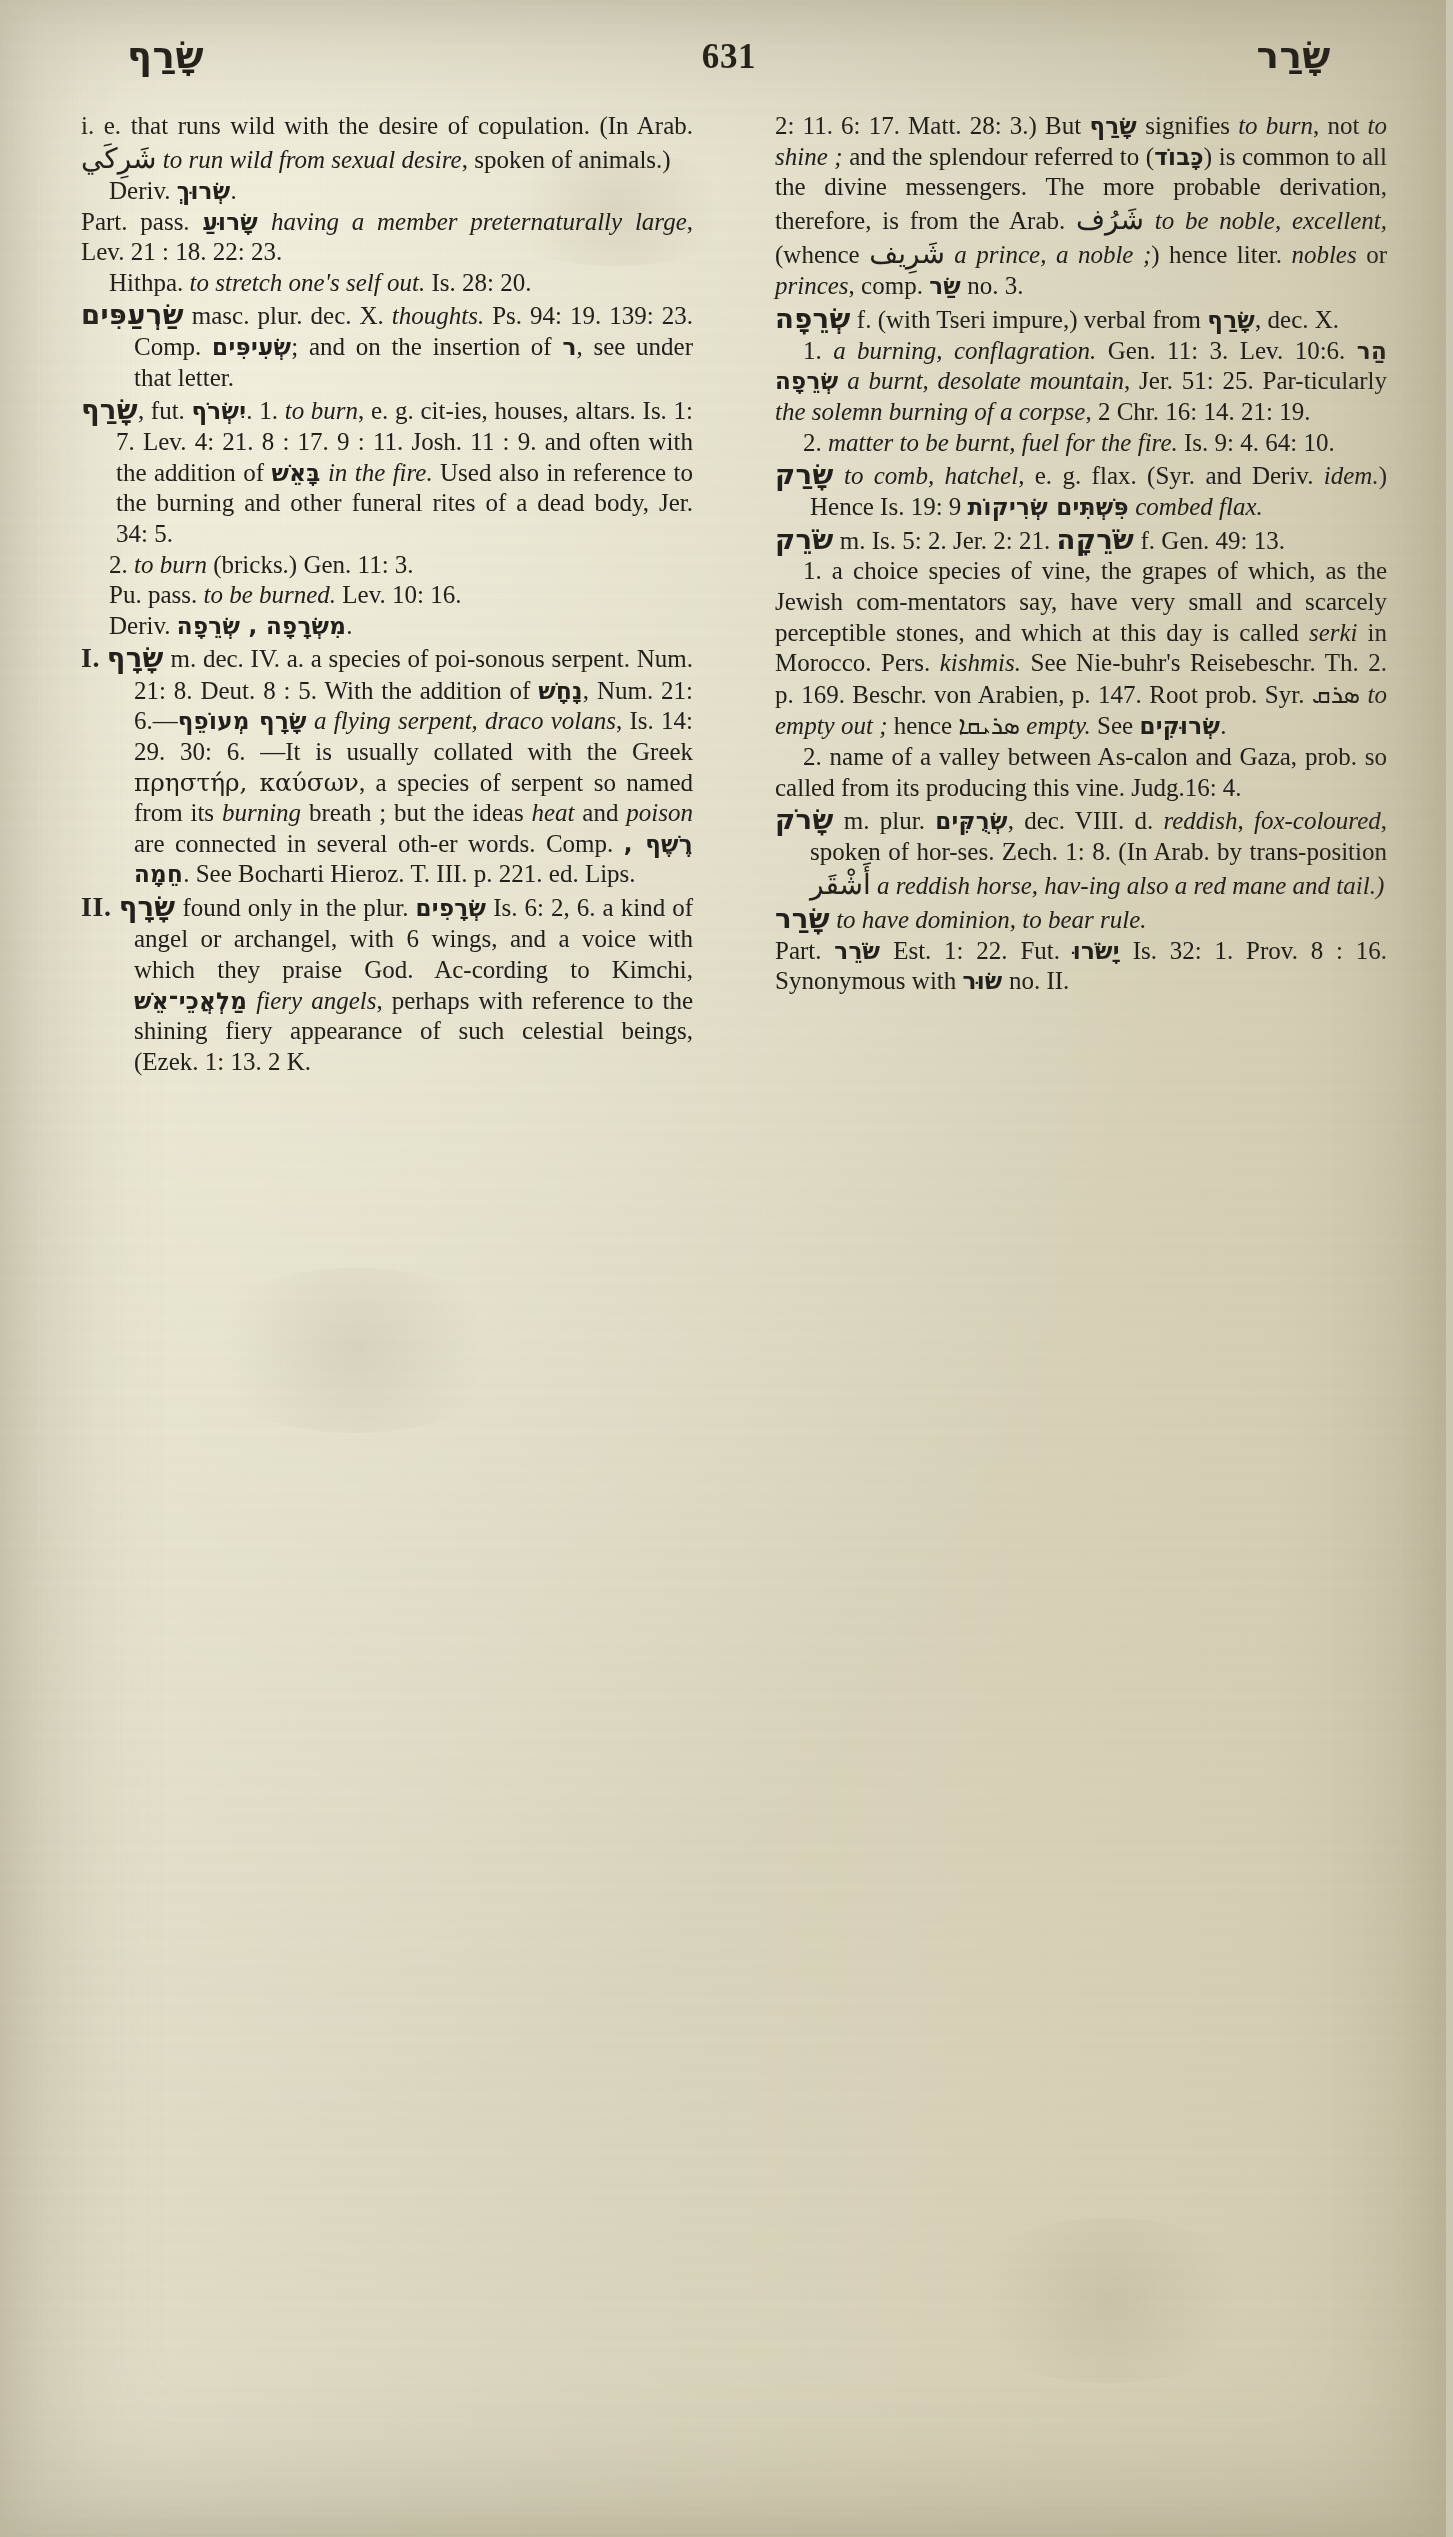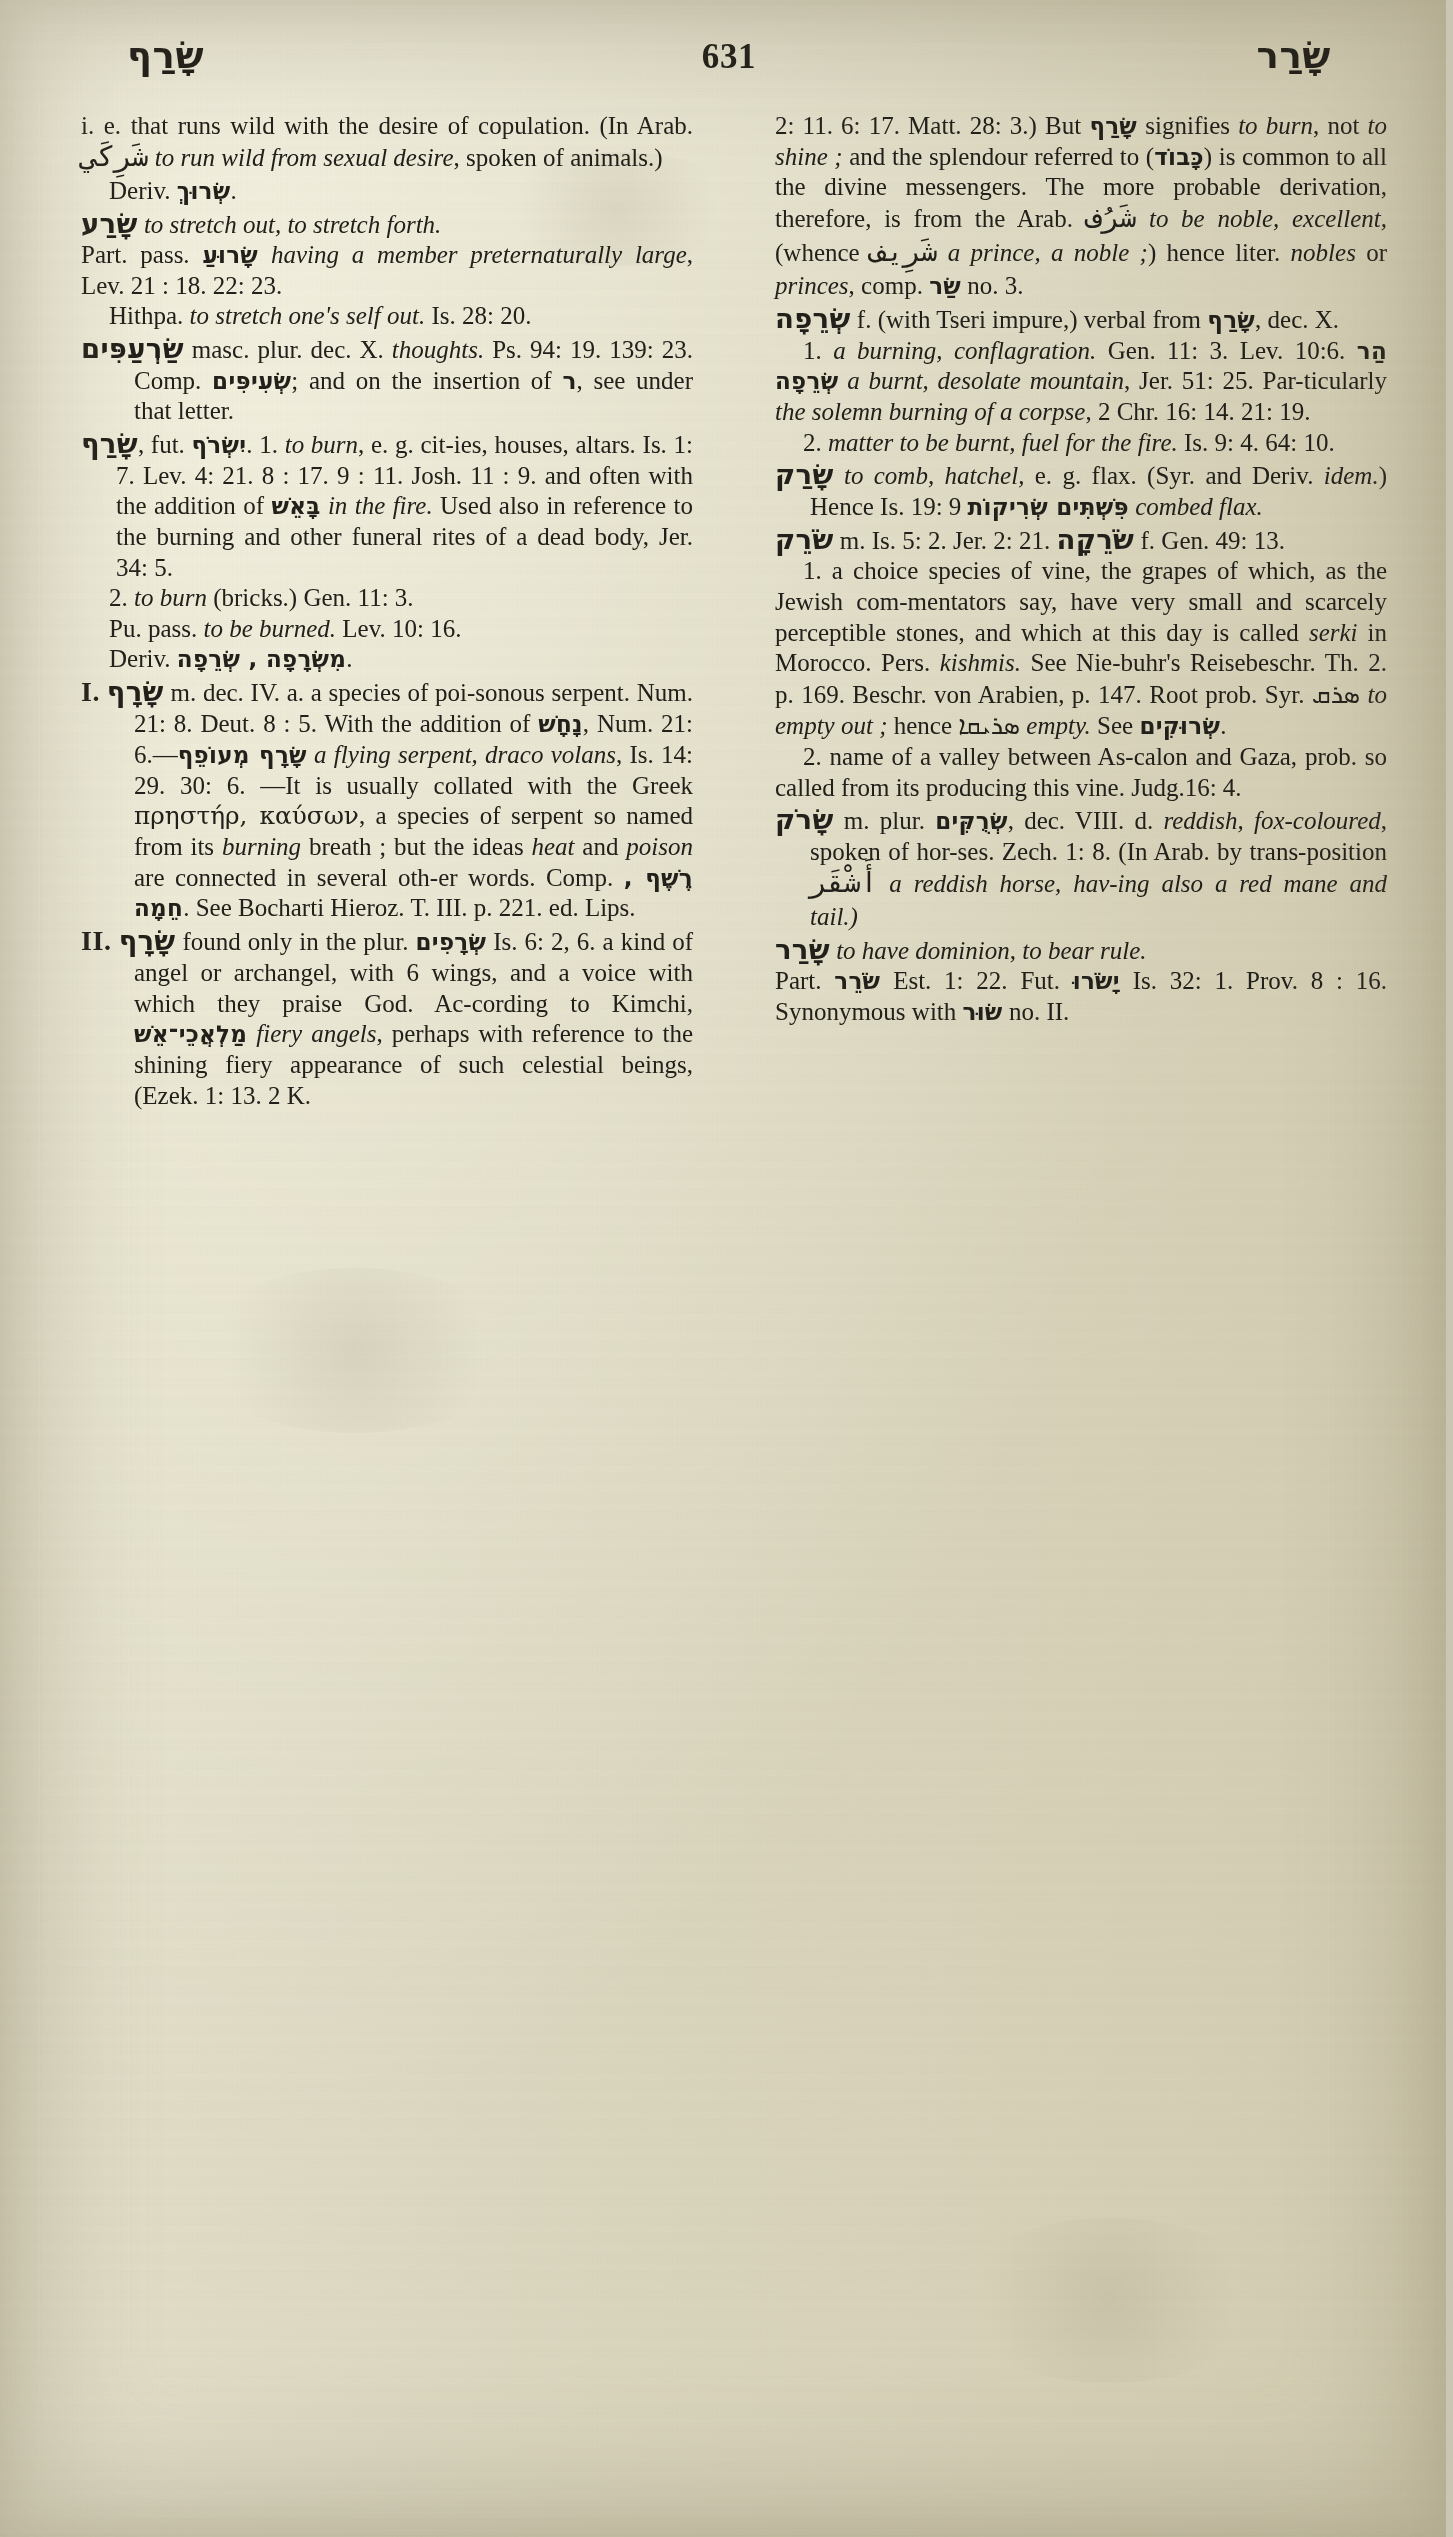--- a/index.html
+++ b/index.html
@@ -124,21 +124,21 @@
   }
   .heb-big {
     font-family: "DejaVu Sans", sans-serif;
     direction: rtl;
     unicode-bidi: isolate;
     font-size: 1.10em;
     font-weight: 700;
     letter-spacing: 0.3px;
   }
   .ara {
-    font-family: Liberation Mono, monospace;
+    font-family: Liberation Serif, serif;
     direction: rtl;
     unicode-bidi: isolate;
     font-size: 1.12em;
     letter-spacing: 0;
   }
   .syr {
     font-family: "DejaVu Sans", sans-serif;
     direction: rtl;
     unicode-bidi: isolate;
     font-size: 1.02em;
@@ -167,21 +167,20 @@
   <div id="header">
     <div class="hdr-heb">שָׂרַף</div>
     <div id="page-number">631</div>
     <div class="hdr-heb">שָׂרַר</div>
   </div>
 
   <div id="columns">
     <div class="col" id="col-left">
         <p class="entry"><span>i. e. that runs wild with the desire of copulation. (In Arab. </span><span class="ara">شَرِكَي</span><span> </span><span class="it">to run wild from sexual desire</span><span>, spoken of animals.)</span></p>
         <p class="entry ind"><span>Deriv. </span><span class="heb">שְׂרוּךְ</span><span>.</span></p>
-        <p class="entry hang"><span class="heb-big">שָׂרַע</span><span> </span><span class="it">to stretch out, to stretch forth.</span></p>
         <p class="entry"><span>Part. pass. </span><span class="heb">שָׂרוּעַ</span><span> </span><span class="it">having a member preternaturally large</span><span>, Lev. 21 : 18. 22: 23.</span></p>
         <p class="entry ind"><span>Hithpa. </span><span class="it">to stretch one's self out.</span><span> Is. 28: 20.</span></p>
         <p class="entry hang2"><span class="heb-big">שַׂרְעַפִּים</span><span> masc. plur. dec. X. </span><span class="it">thoughts.</span><span> Ps. 94: 19. 139: 23. Comp. </span><span class="heb">שְׂעִיפִּים</span><span>; and on the insertion of </span><span class="heb">ר</span><span>, see under that letter.</span></p>
         <p class="entry hang"><span class="heb-big">שָׂרַף</span><span>, fut. </span><span class="heb">יִשְׂרֹף</span><span>. 1. </span><span class="it">to burn</span><span>, e. g. cit-ies, houses, altars. Is. 1: 7. Lev. 4: 21. 8 : 17. 9 : 11. Josh. 11 : 9. and often with the addition of </span><span class="heb">בָּאֵשׁ</span><span> </span><span class="it">in the fire.</span><span> Used also in reference to the burning and other funeral rites of a dead body, Jer. 34: 5.</span></p>
         <p class="entry ind"><span>2. </span><span class="it">to burn</span><span> (bricks.) Gen. 11: 3.</span></p>
         <p class="entry ind"><span>Pu. pass. </span><span class="it">to be burned.</span><span> Lev. 10: 16.</span></p>
         <p class="entry ind"><span>Deriv. </span><span class="heb">מִשְׂרָפָה , שְׂרֵפָה</span><span>.</span></p>
         <p class="entry hang2"><span class="romnum">I.</span> <span class="heb-big">שָׂרָף</span><span> m. dec. IV. a. a species of poi-sonous serpent. Num. 21: 8. Deut. 8 : 5. With the addition of </span><span class="heb">נָחָשׁ</span><span>, Num. 21: 6.—</span><span class="heb">שָׂרָף מְעוֹפֵף</span><span> </span><span class="it">a flying serpent, draco volans</span><span>, Is. 14: 29. 30: 6. —It is usually collated with the Greek </span><span class="grk">πρηστήρ, καύσων</span><span>, a species of serpent so named from its </span><span class="it">burning</span><span> breath ; but the ideas </span><span class="it">heat</span><span> and </span><span class="it">poison</span><span> are connected in several oth-er words. Comp. </span><span class="heb">רֶשֶׁף , חֵמָה</span><span>. See Bocharti Hieroz. T. III. p. 221. ed. Lips.</span></p>
         <p class="entry hang2"><span class="romnum">II.</span> <span class="heb-big">שָׂרָף</span><span> found only in the plur. </span><span class="heb">שְׂרָפִים</span><span> Is. 6: 2, 6. a kind of angel or archangel, with 6 wings, and a voice with which they praise God. Ac-cording to Kimchi, </span><span class="heb">מַלְאֲכֵי־אֵשׁ</span><span> </span><span class="it">fiery angels</span><span>, perhaps with reference to the shining fiery appearance of such celestial beings, (Ezek. 1: 13. 2 K.</span></p>
       </div>

